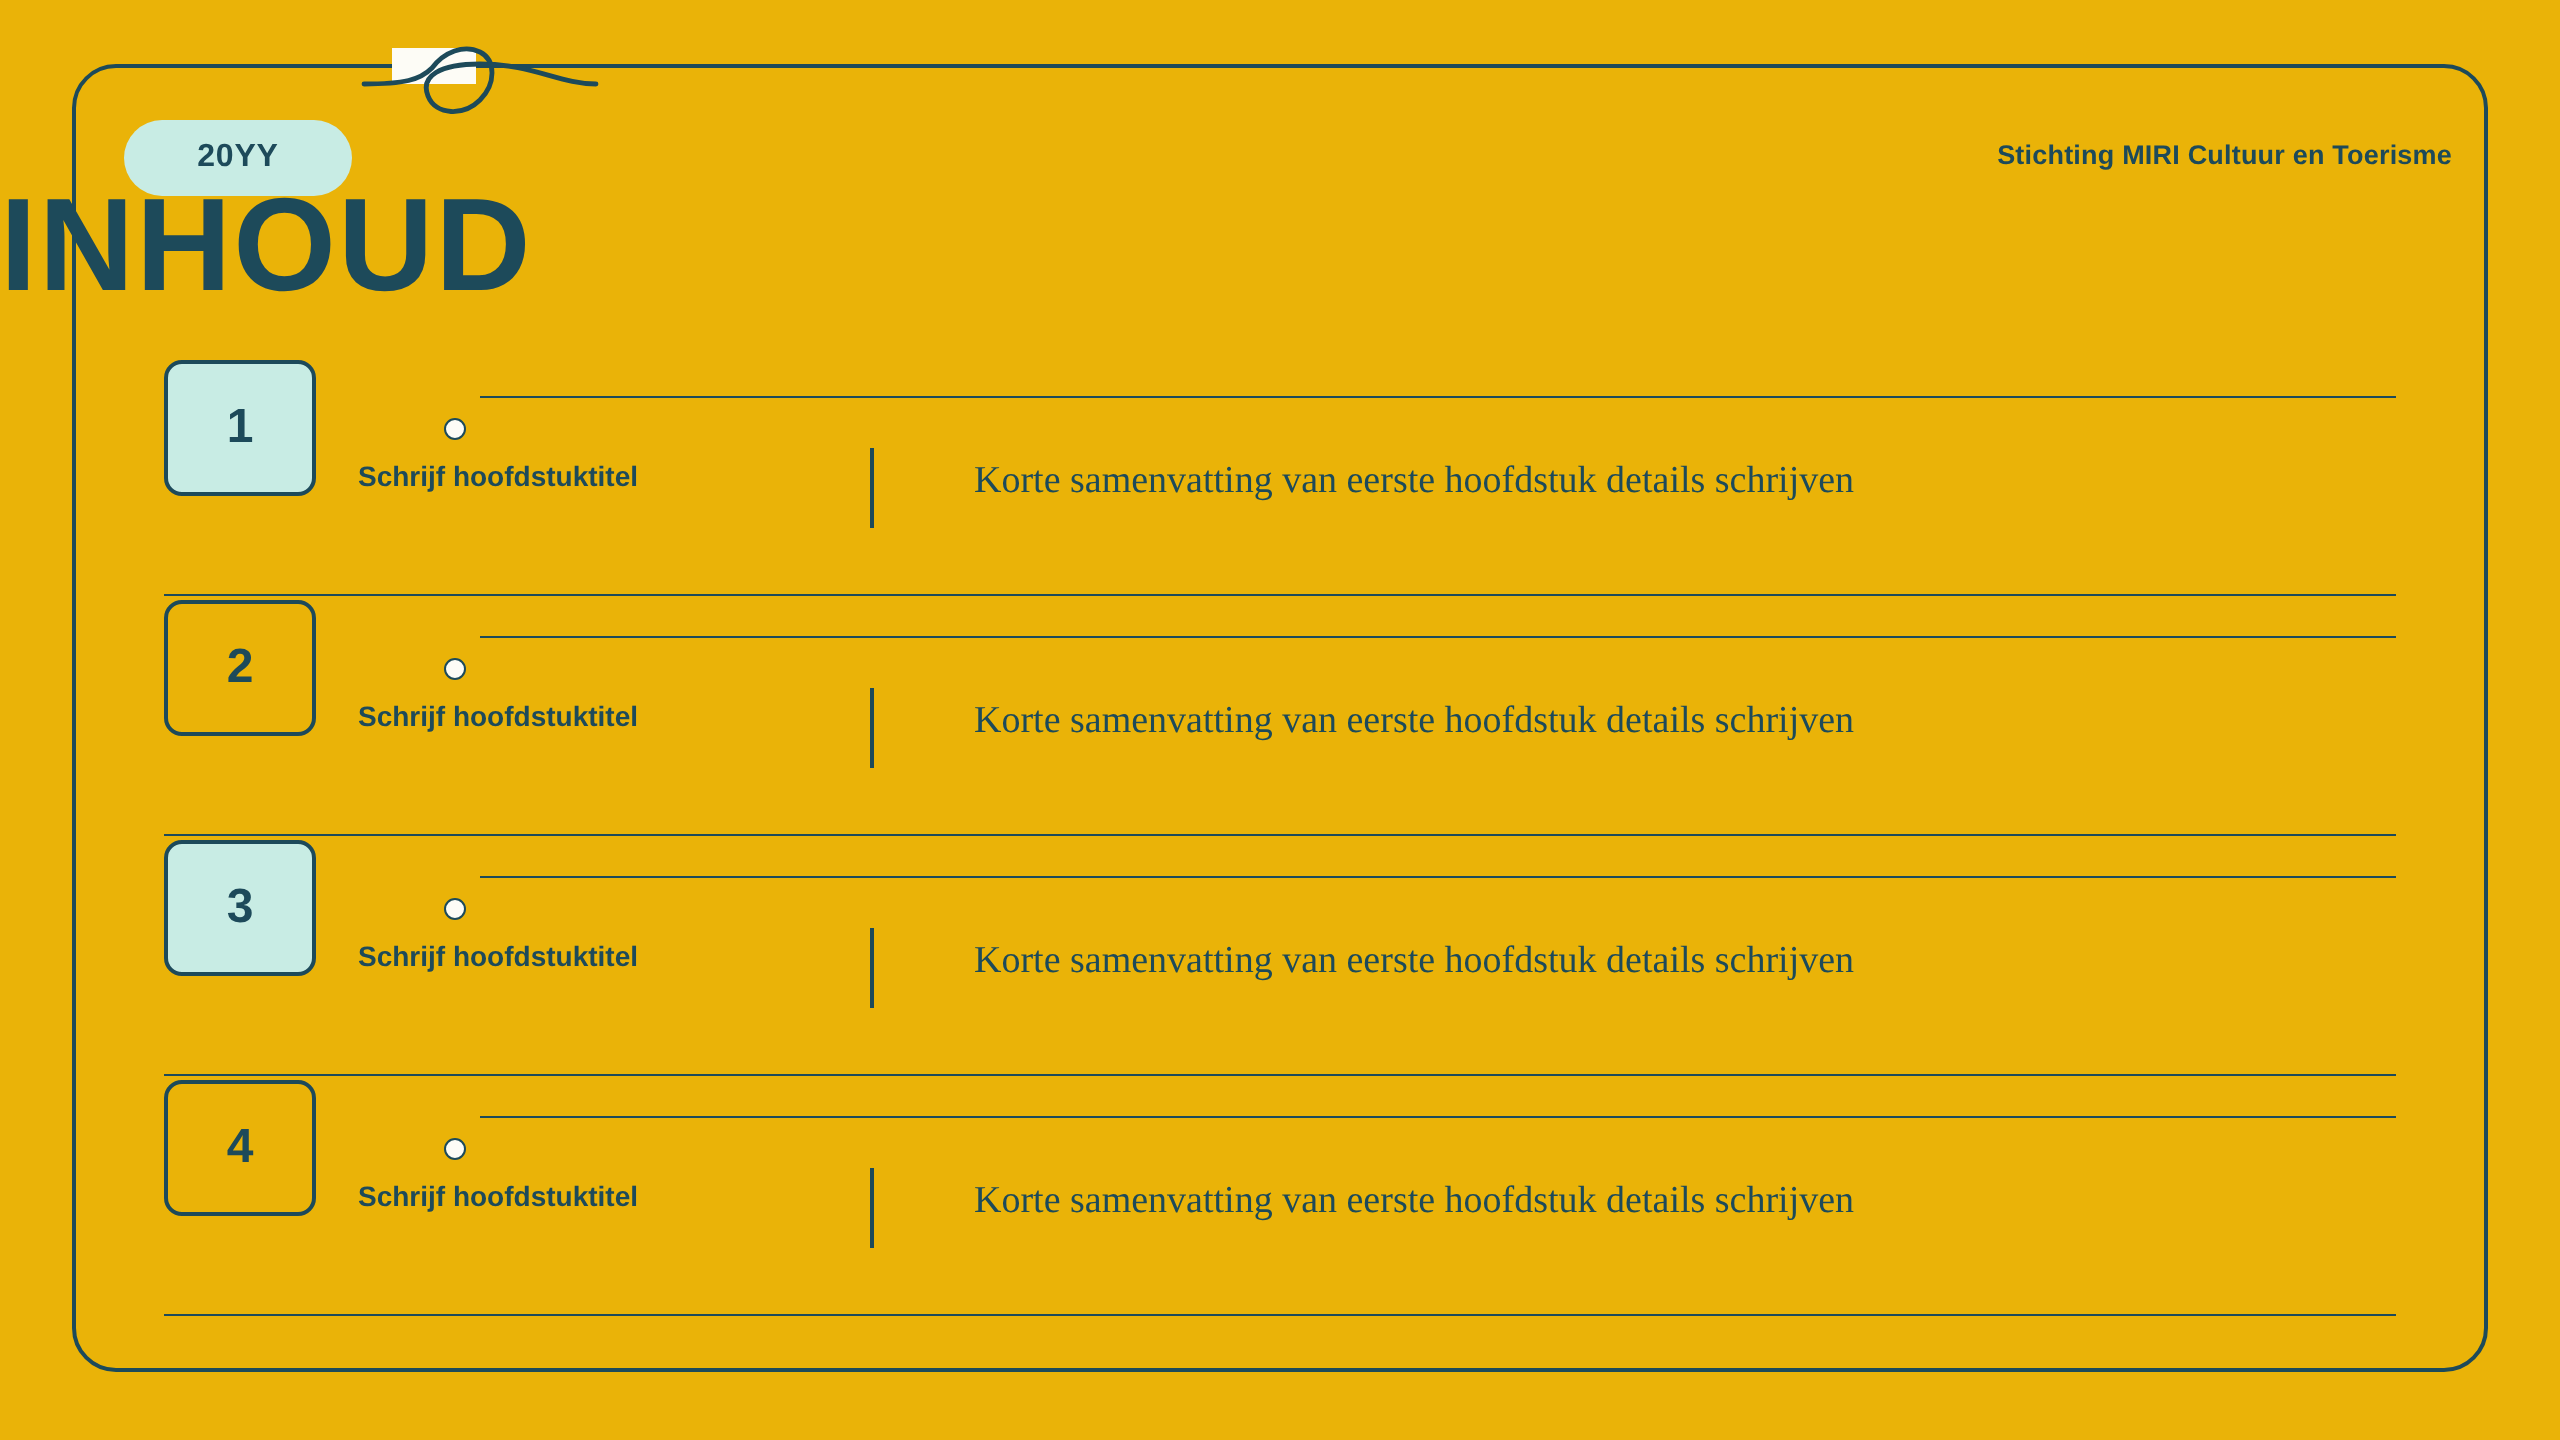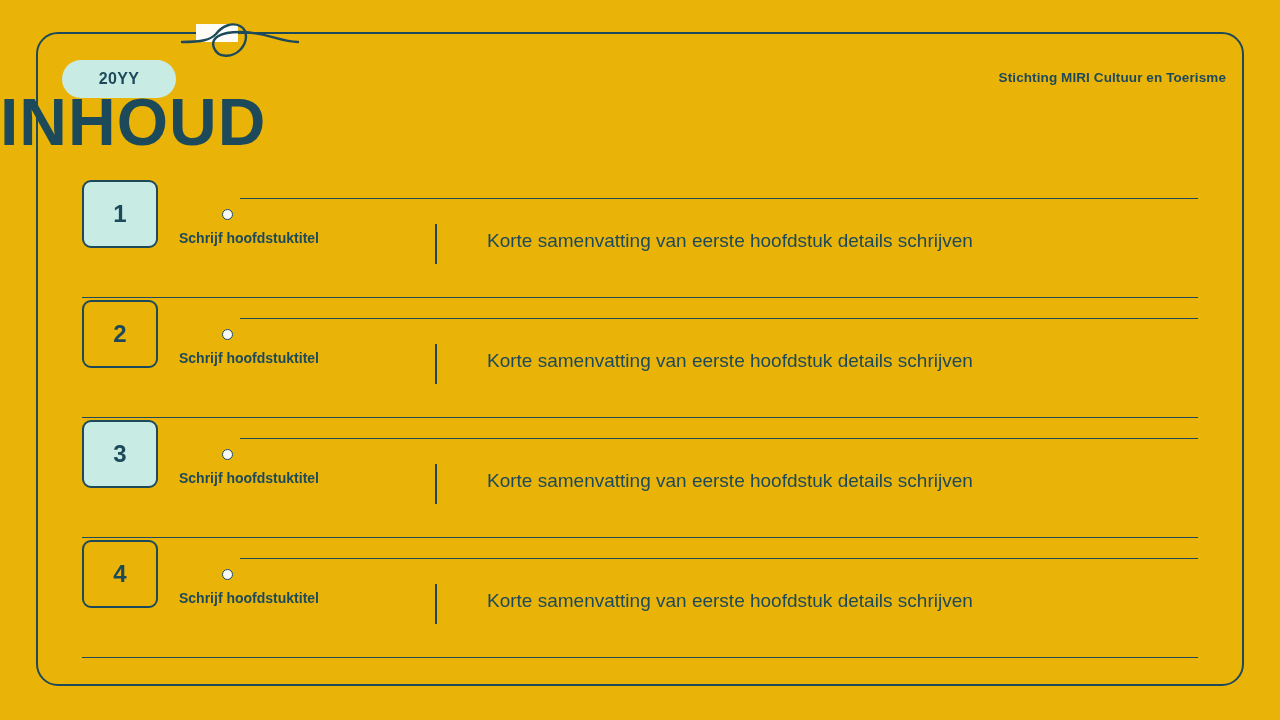--- a/index.html
+++ b/index.html
@@ -183,20 +183,21 @@
     border-left: 2px solid #1d4a5a;
   }
 
   .chapter-desc {
     position: absolute;
     left: 405px;
     top: 42px;
     font-size: 19px;
     color: #1d4a5a;
     white-space: nowrap;
+    font-family: Liberation Serif, serif;
   }
 </style>
 </head>
 <body>
 
 <div class="slide">
 
   <div class="frame"></div>
   <div class="frame-gap"></div>
 

